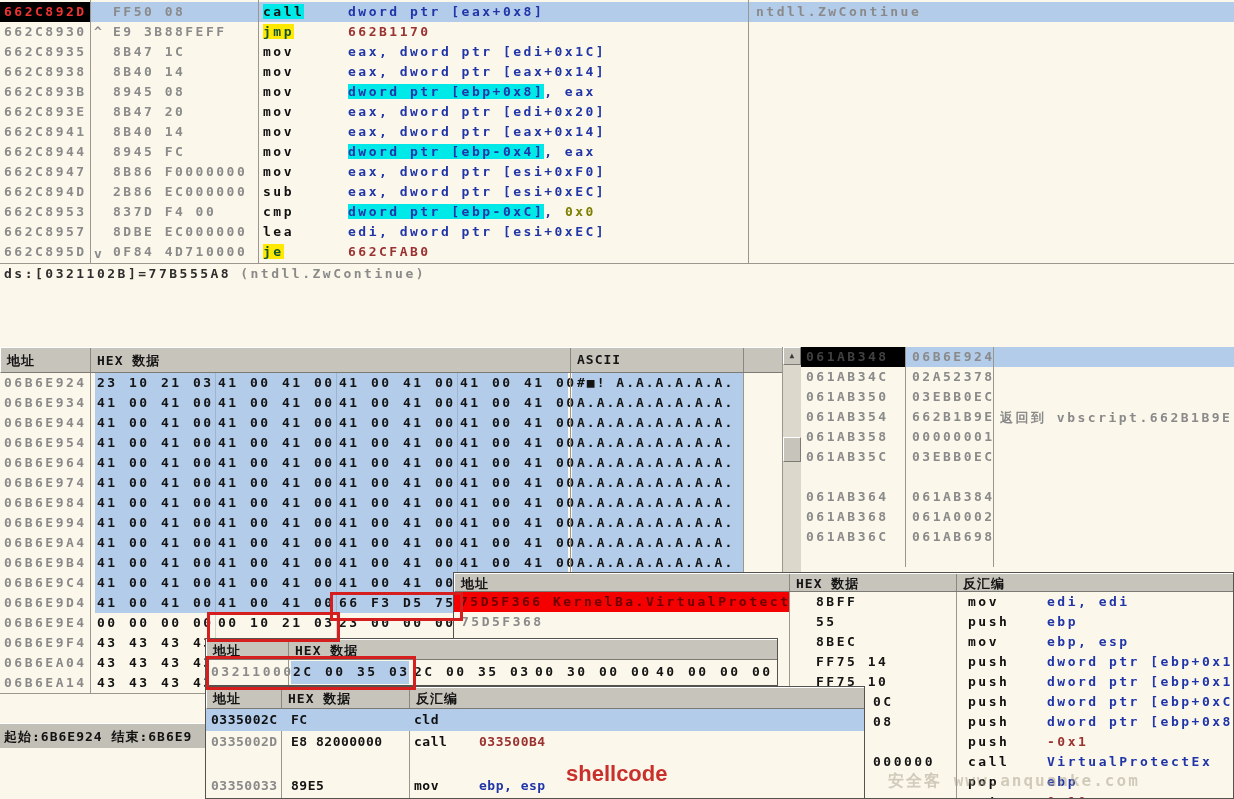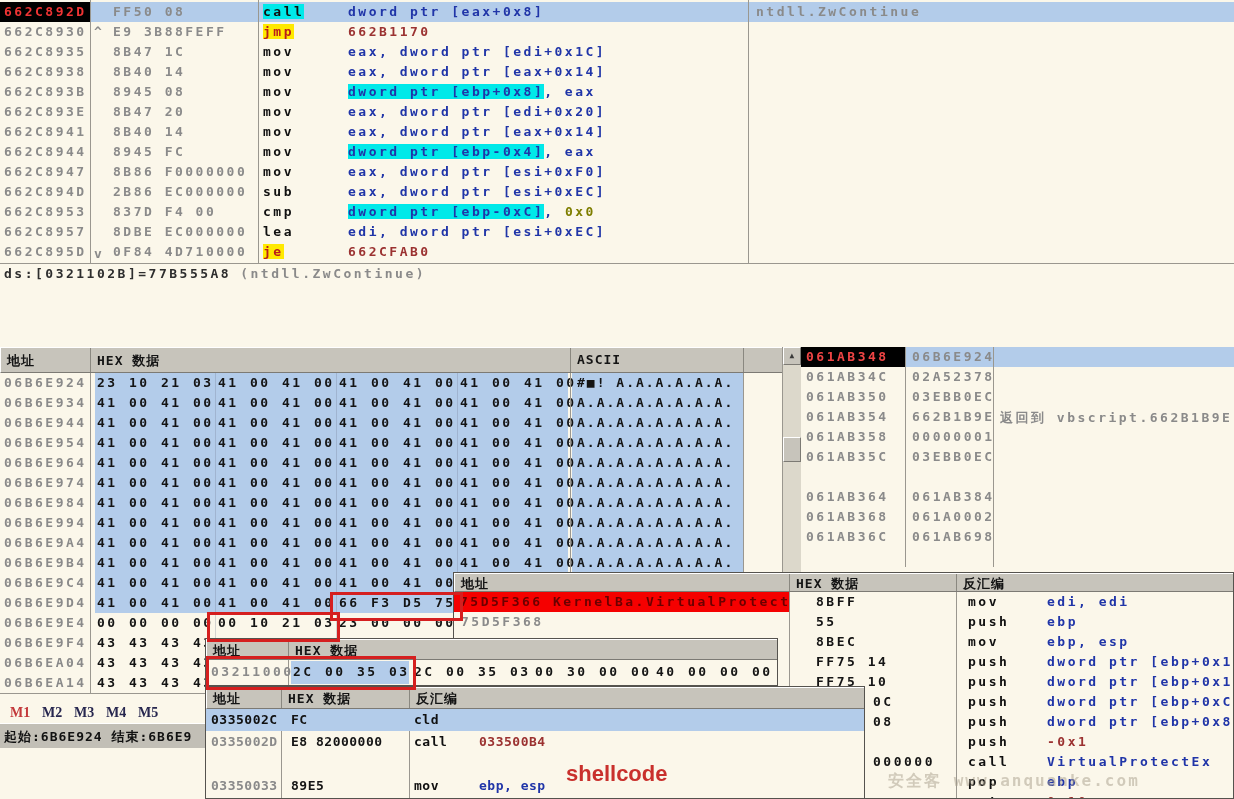--- a/index.html
+++ b/index.html
@@ -15,21 +15,21 @@
   .vline{position:absolute;width:1px;background:#9A978F;}
   .vlineF{position:absolute;width:1px;background:rgba(110,120,140,0.28);}
   .hline{position:absolute;height:1px;background:#9A978F;}
   .hdr{position:absolute;background:#C7C4BB;border-top:1px solid #FFFFFF;border-left:1px solid #FFFFFF;
        border-bottom:1px solid #7C7A74;box-sizing:border-box;}
   .hcell{position:absolute;top:0;height:100%;border-right:1px solid #8A8880;box-sizing:border-box;
          padding:4px 0 0 6px;letter-spacing:1px;overflow:hidden;white-space:nowrap;}
   .win{position:absolute;background:#FBF7EA;border:1px solid #55534E;box-sizing:border-box;overflow:hidden;}
   .mn{position:absolute;color:#101010;letter-spacing:2.5px;white-space:pre;}
   .mncyan{background:#00E9E9;}
-  .mnyel{background:#FFE900;color:#b91c1c;}
+  .mnyel{background:#FFE900;color:#14532d;}
   .b{color:#2035A8;}
   .m{color:#9B3231;}
   .o{color:#7E7E00;}
   .bh{color:#2035A8;background:#00E9E9;}
   .byte{display:inline-block;width:32px;letter-spacing:2.5px;}
   .rbox{position:absolute;border:3px solid #D51F1F;z-index:40;background:transparent;}
   .bevel{background:#C7C4BB;border-top:1px solid #FFFFFF;border-left:1px solid #FFFFFF;
          border-right:1px solid #7C7A74;border-bottom:1px solid #7C7A74;box-sizing:border-box;}
 </style>
 </head>
@@ -286,21 +286,21 @@
 
   <div class="abs" style="left:782px;top:347px;width:19px;height:346px;background:#DCD8CB;border-left:1px solid #9A978F;box-sizing:border-box;">
     <div class="bevel abs" style="left:0;top:0;width:18px;height:18px;text-align:center;font-size:8px;line-height:16px;color:#3A3A3A;">▲</div>
     <div class="bevel abs" style="left:0;top:90px;width:18px;height:25px;"></div>
   </div>
 
   <div id="stack-pane" class="abs" style="left:801px;top:347px;width:433px;height:225px;">
       <div class="row" style="top: 0px;">
         <div style="position: absolute; left: 0px; top: 0px; width: 104px; height: 20px; background: rgb(0, 0, 0);"></div>
         <div class="selblue" style="position: absolute; left: 104px; top: 0px; width: 329px; height: 20px;"></div>
-        <span class="t" style="position: absolute; left: 5px; top: 2px; color: #ef4444;">061AB348</span>
+        <span class="t" style="position: absolute; left: 5px; top: 2px; color: #404040;">061AB348</span>
         <span class="t gray" style="position: absolute; left: 111px; top: 2px;">06B6E924</span>
       </div>
       <div class="row" style="top: 20px;">
         <span class="t gray" style="position: absolute; left: 5px; top: 2px;">061AB34C</span>
         <span class="t gray" style="position: absolute; left: 111px; top: 2px;">02A52378</span>
       </div>
       <div class="row" style="top: 40px;">
         <span class="t gray" style="position: absolute; left: 5px; top: 2px;">061AB350</span>
         <span class="t gray" style="position: absolute; left: 111px; top: 2px;">03EBB0EC</span>
       </div>
@@ -326,27 +326,20 @@
         <span class="t gray" style="position: absolute; left: 111px; top: 2px;">061A0002</span>
       </div>
       <div class="row" style="top: 180px;">
         <span class="t gray" style="position: absolute; left: 5px; top: 2px;">061AB36C</span>
         <span class="t gray" style="position: absolute; left: 111px; top: 2px;">061AB698</span>
       </div>
       <div class="vline" style="left: 104px; top: 0px; height: 220px;"></div>
       <div class="vline" style="left: 192px; top: 0px; height: 220px;"></div>
     </div>
 
-  <div id="tabs" class="abs" style="left:0;top:703px;width:205px;height:20px;font-family:'Liberation Serif','DejaVu Serif',serif;font-size:14px;">
-      <span style="position: absolute; left: 10px; top: 2px; color: rgb(195, 57, 59);">M1</span>
-      <span style="position: absolute; left: 42px; top: 2px; color: rgb(39, 39, 79);">M2</span>
-      <span style="position: absolute; left: 74px; top: 2px; color: rgb(39, 39, 79);">M3</span>
-      <span style="position: absolute; left: 106px; top: 2px; color: rgb(39, 39, 79);">M4</span>
-      <span style="position: absolute; left: 138px; top: 2px; color: rgb(39, 39, 79);">M5</span>
-    </div>
   <div class="abs" style="left:0;top:723px;width:206px;height:25px;background:#C2BFB6;border-top:1px solid #FFFFFF;box-sizing:border-box;overflow:hidden;">
     <div class="t" style="letter-spacing:1px;padding:4px 0 0 4px;white-space:nowrap;color:#111;">起始:6B6E924 结束:6B6E9</div>
   </div>
 
   <div id="win-vp" class="win" style="left:453px;top:572px;width:781px;height:227px;z-index:10;">
       <div class="hdr" style="left: 0px; top: 0px; width: 780px; height: 19px;">
         <div class="hcell" style="left: 0px; width: 335px; padding-top: 1px;">地址</div>
         <div class="hcell" style="left: 335px; width: 167px; padding-top: 1px;">HEX 数据</div>
         <div class="hcell" style="left: 502px; width: 278px; padding-top: 1px;">反汇编</div>
       </div>

